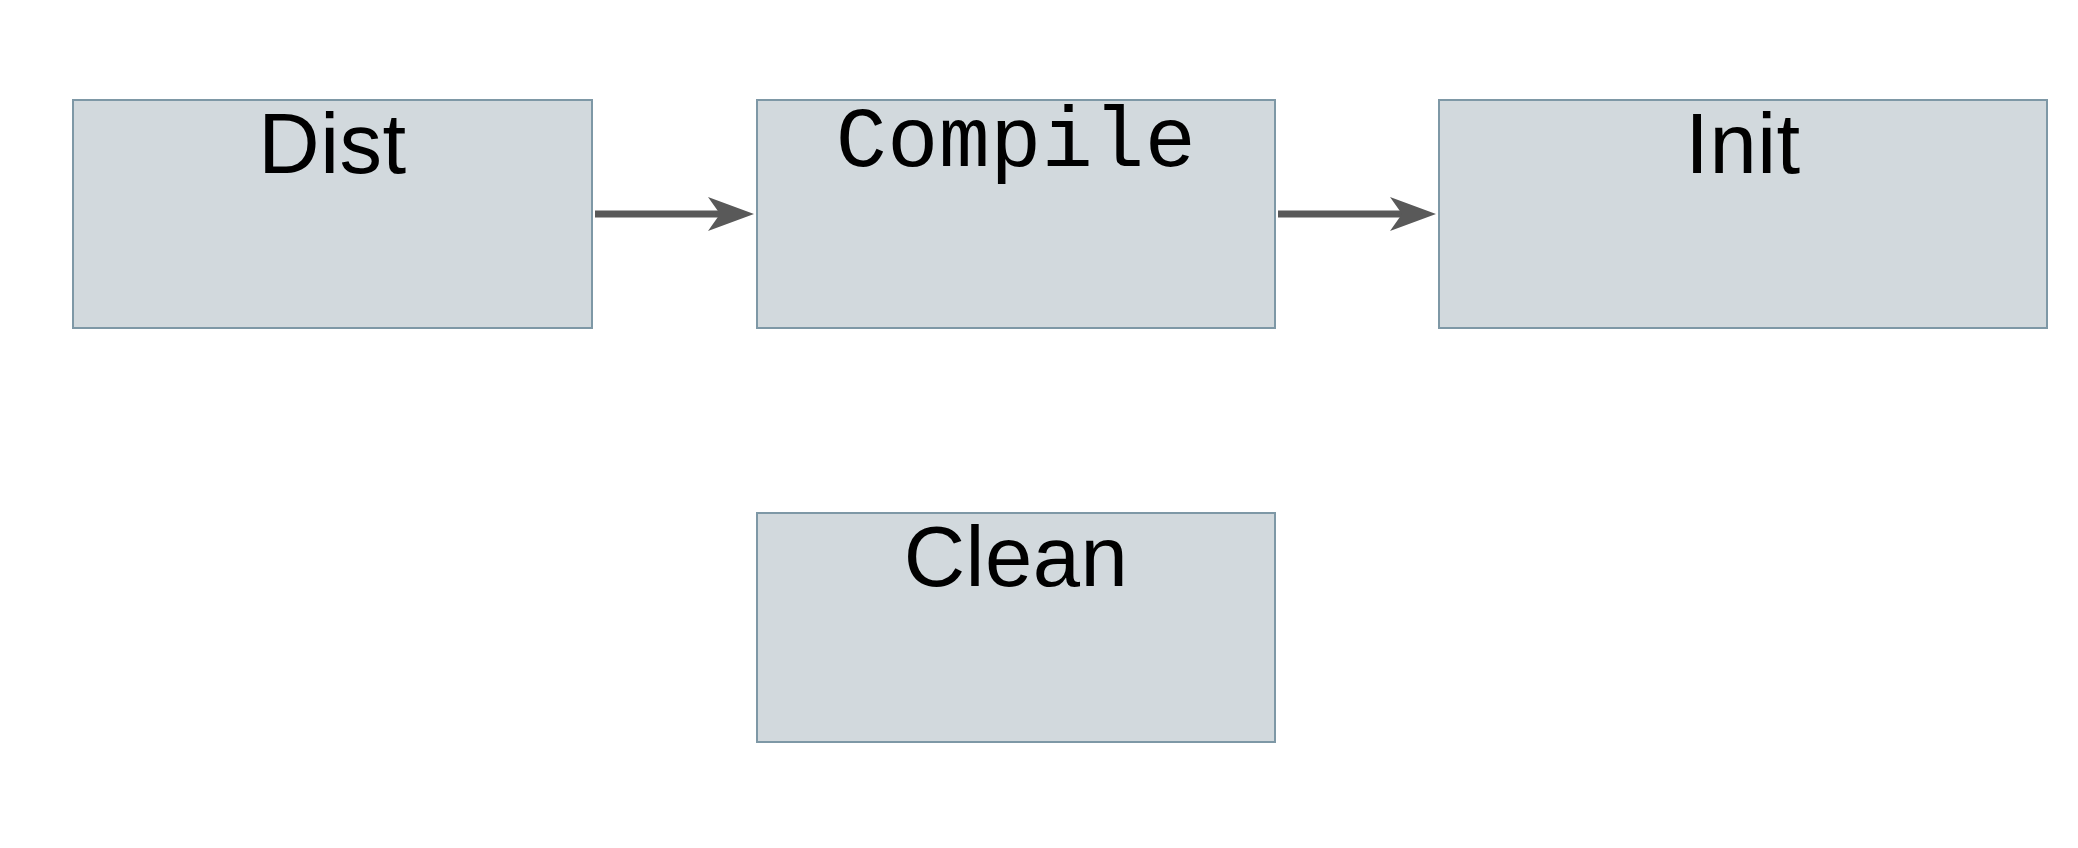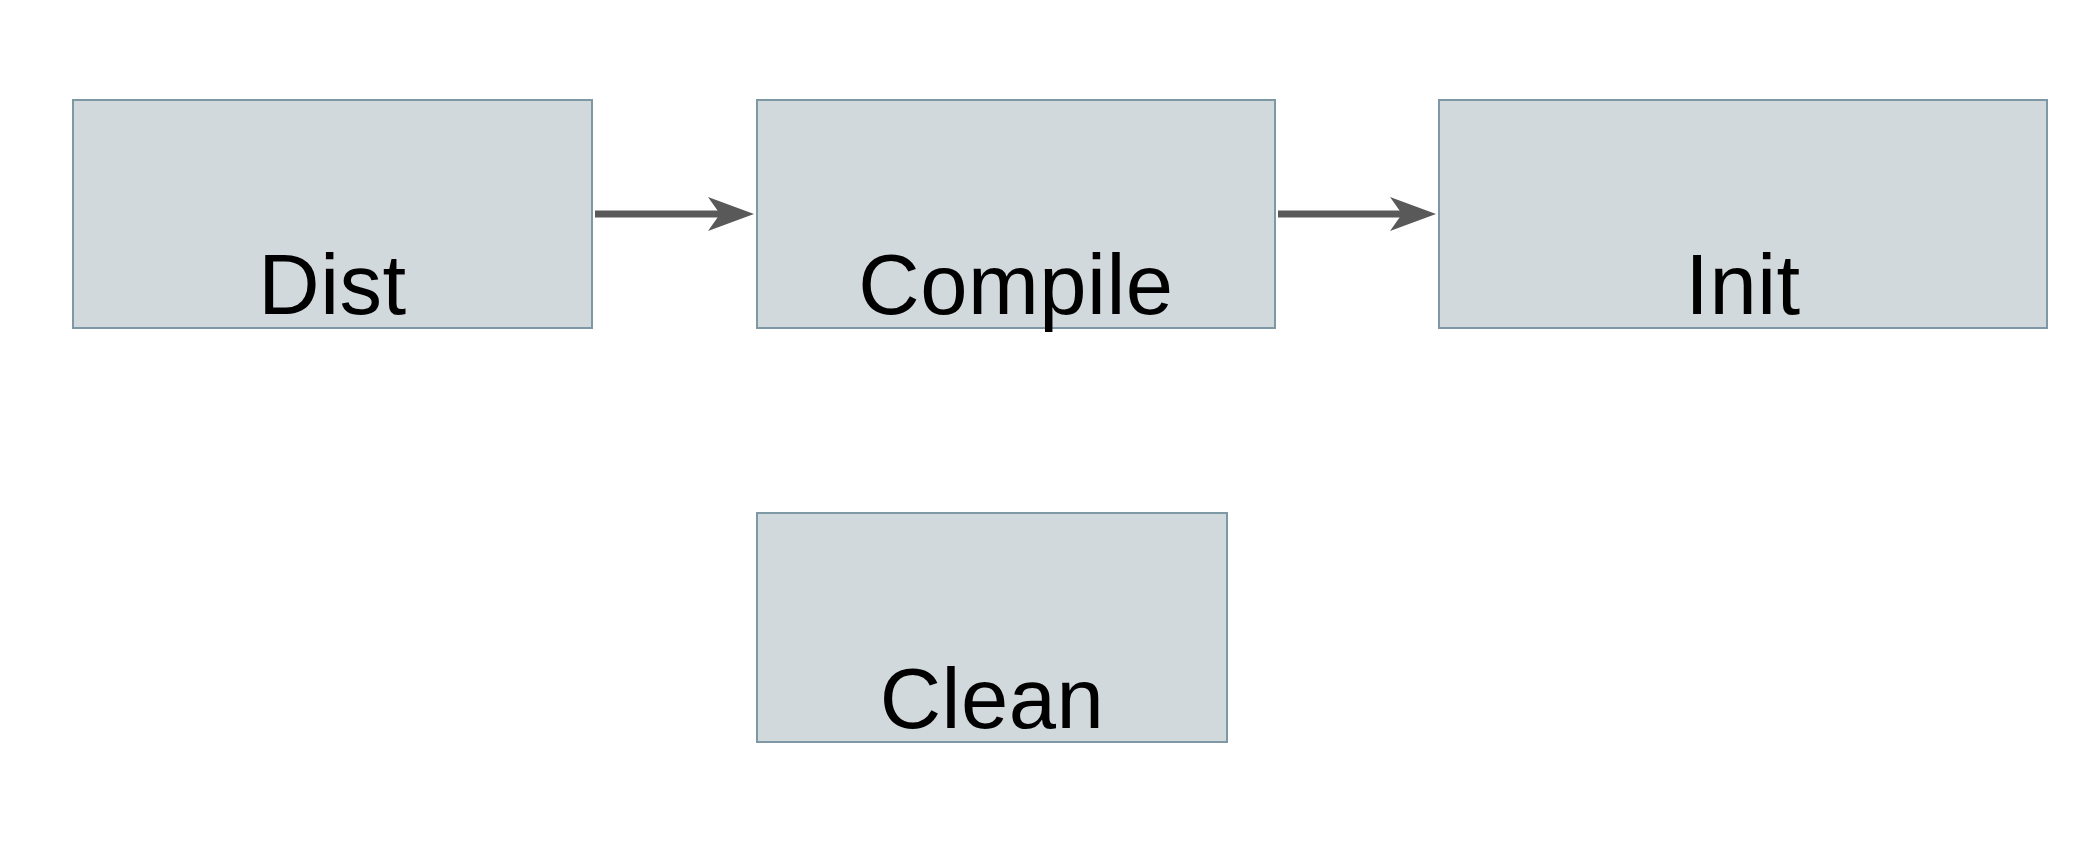--- a/index.html
+++ b/index.html
@@ -23,34 +23,34 @@
   }
   .edges-layer {
     position: absolute;
     left: 0; top: 0;
     width: 2078px; height: 848px;
     pointer-events: none;
   }
   .node {
     position: absolute;
     display: flex;
-    align-items: flex-end;
+    align-items: flex-start;
     justify-content: center;
     background: var(--node-fill);
     border: 2px solid var(--node-border);
     color: var(--text);
     font-size: 85px;
     line-height: 1;
     letter-spacing: 0.5px;
     cursor: default;
   }
   .node-dist    { left: 72px;   top: 99px;  width: 521px; height: 230px; }
-  .node-compile { left: 756px;  top: 99px;  width: 520px; height: 230px; }
+  .node-compile { left: 756px;  top: 99px;  width: 520px; height: 230px; font-family: Liberation Mono, monospace; }
   .node-init    { left: 1438px; top: 99px;  width: 610px; height: 230px; }
-  .node-clean   { left: 756px;  top: 512px; width: 472px; height: 231px; }
+  .node-clean   { left: 756px;  top: 512px; width: 520px; height: 231px; }
   .arrow-shaft { stroke: var(--arrow); stroke-width: 7px; fill: none; }
   .arrow-head  { fill: var(--arrow); stroke: none; }
 </style>
 </head>
 <body>
 
 <div class="canvas">
 
   <svg class="edges-layer" viewBox="0 0 2078 848" xmlns="http://www.w3.org/2000/svg">
     <g>

